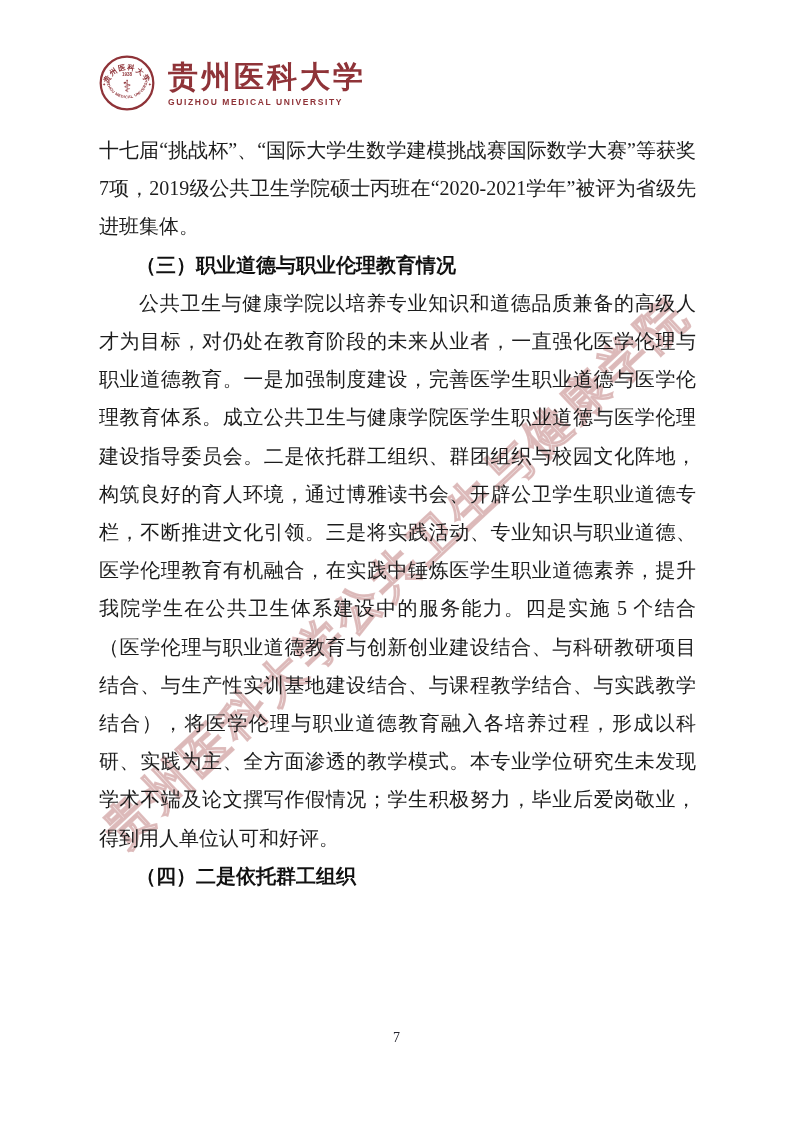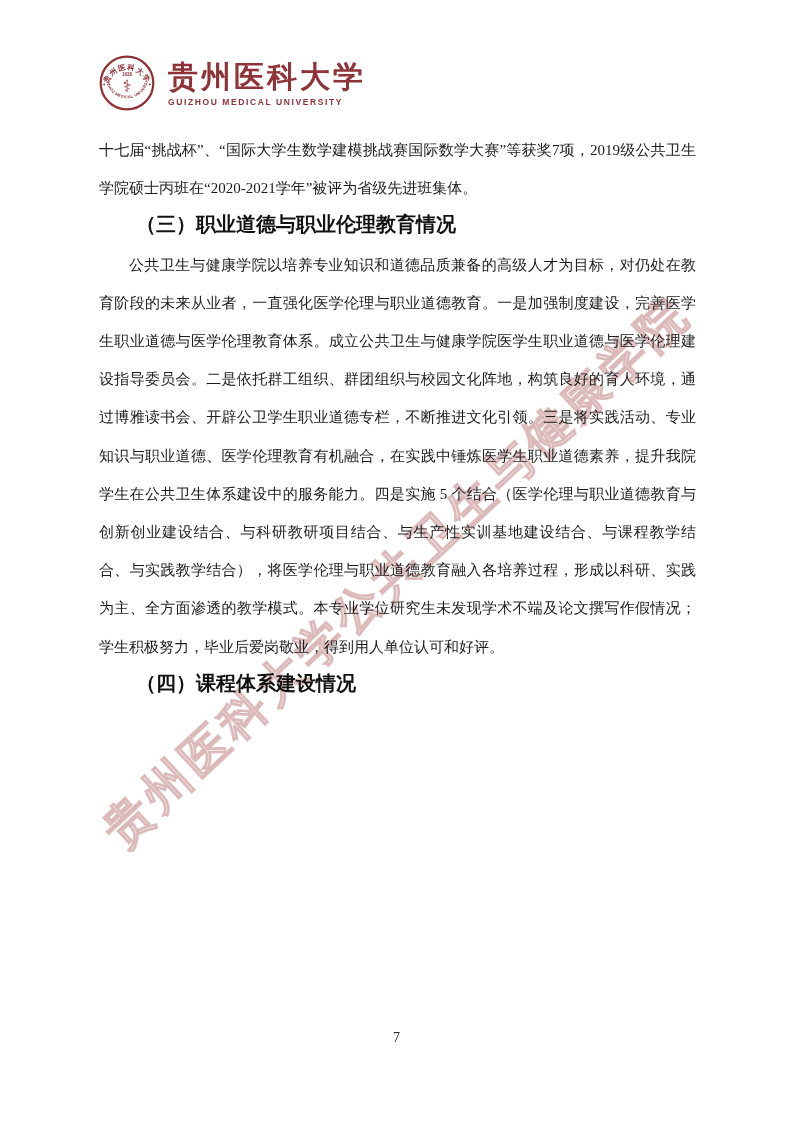--- a/index.html
+++ b/index.html
@@ -61,35 +61,35 @@
   .content {
     position: absolute;
     left: 99px;
     right: 97px;
     top: 131px;
     z-index: 2;
     color: #1c1c1c;
   }
   .body-text {
     margin: 0;
-    font-size: 15px;
+    font-size: 20px;
     line-height: 38.2px;
     text-align: justify;
     text-justify: inter-ideograph;
     text-indent: 2em;
   }
   .no-indent { text-indent: 0; }
   .heading {
     margin: 0;
     font-size: 20px;
     font-weight: bold;
     line-height: 38.2px;
     text-indent: 1.85em;
     color: #111111;
-    font-family: Liberation Mono, monospace;
+    font-family: Liberation Sans, sans-serif;
   }
 
   
   .page-footer {
     position: absolute;
     left: 0;
     right: 0;
     top: 1028px;
     text-align: center;
     z-index: 2;
@@ -128,20 +128,20 @@
     <div class="logo-text">
       <div class="logo-zh">贵州医科大学</div>
       <div class="logo-en">GUIZHOU MEDICAL UNIVERSITY</div>
     </div>
   </header>
 
   <main class="content">
     <p class="body-text no-indent">十七届“挑战杯”、“国际大学生数学建模挑战赛国际数学大赛”等获奖7项，2019级公共卫生学院硕士丙班在“2020-2021学年”被评为省级先进班集体。</p>
     <h3 class="heading">（三）职业道德与职业伦理教育情况</h3>
     <p class="body-text">公共卫生与健康学院以培养专业知识和道德品质兼备的高级人才为目标，对仍处在教育阶段的未来从业者，一直强化医学伦理与职业道德教育。一是加强制度建设，完善医学生职业道德与医学伦理教育体系。成立公共卫生与健康学院医学生职业道德与医学伦理建设指导委员会。二是依托群工组织、群团组织与校园文化阵地，构筑良好的育人环境，通过博雅读书会、开辟公卫学生职业道德专栏，不断推进文化引领。三是将实践活动、专业知识与职业道德、医学伦理教育有机融合，在实践中锤炼医学生职业道德素养，提升我院学生在公共卫生体系建设中的服务能力。四是实施 5 个结合（医学伦理与职业道德教育与创新创业建设结合、与科研教研项目结合、与生产性实训基地建设结合、与课程教学结合、与实践教学结合），将医学伦理与职业道德教育融入各培养过程，形成以科研、实践为主、全方面渗透的教学模式。本专业学位研究生未发现学术不端及论文撰写作假情况；学生积极努力，毕业后爱岗敬业，得到用人单位认可和好评。</p>
-    <h3 class="heading">（四）课程体系建设情况</h3>
+    <h3 class="heading">（四）二是依托群工组织</h3>
   </main>
 
   <footer class="page-footer">
     <span class="page-number">7</span>
   </footer>
 
 </div>
 
 </body></html>

